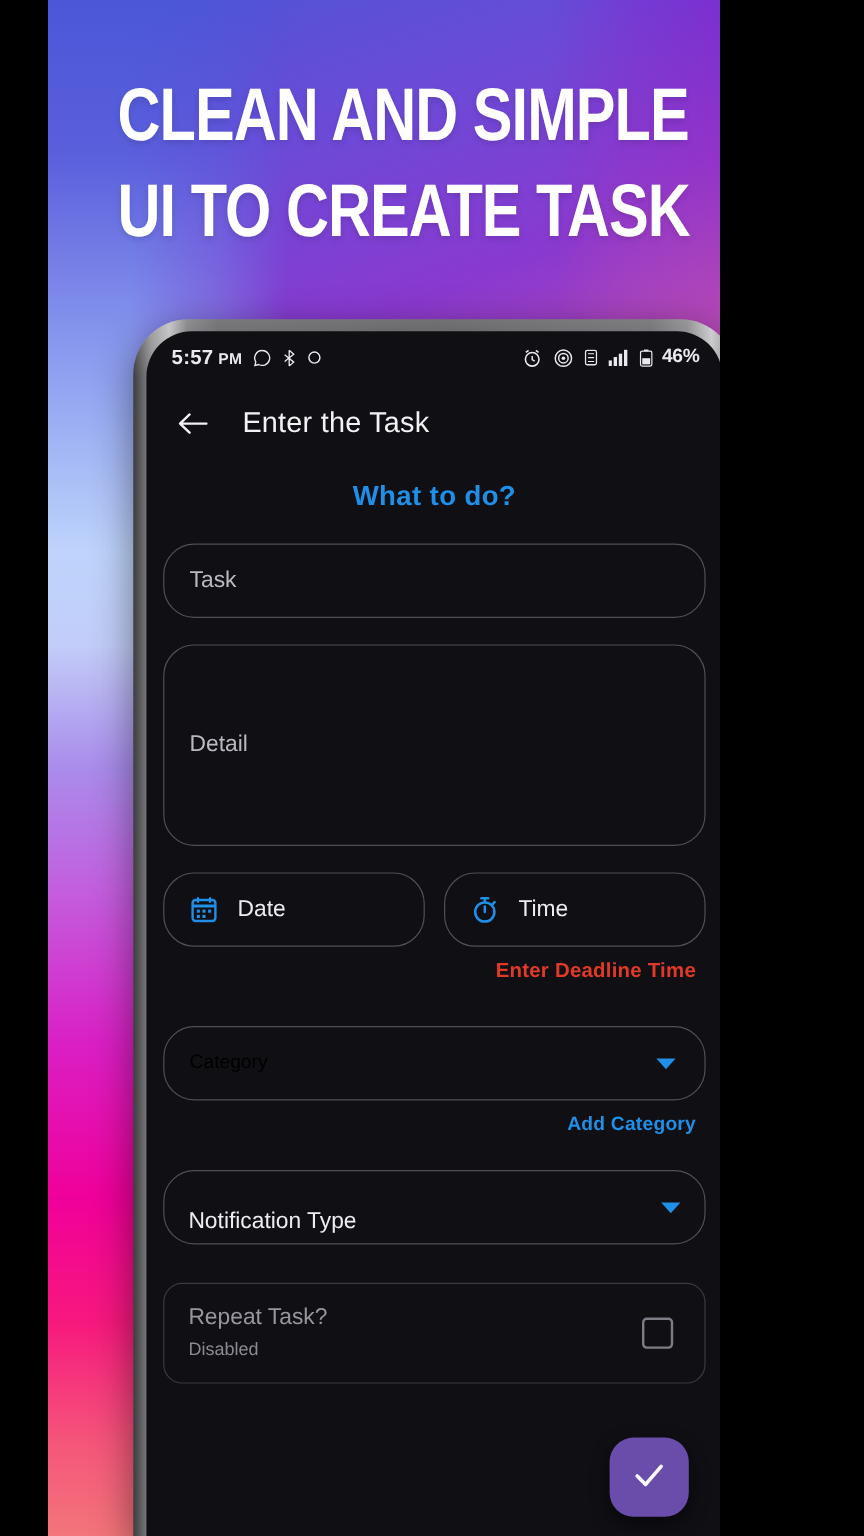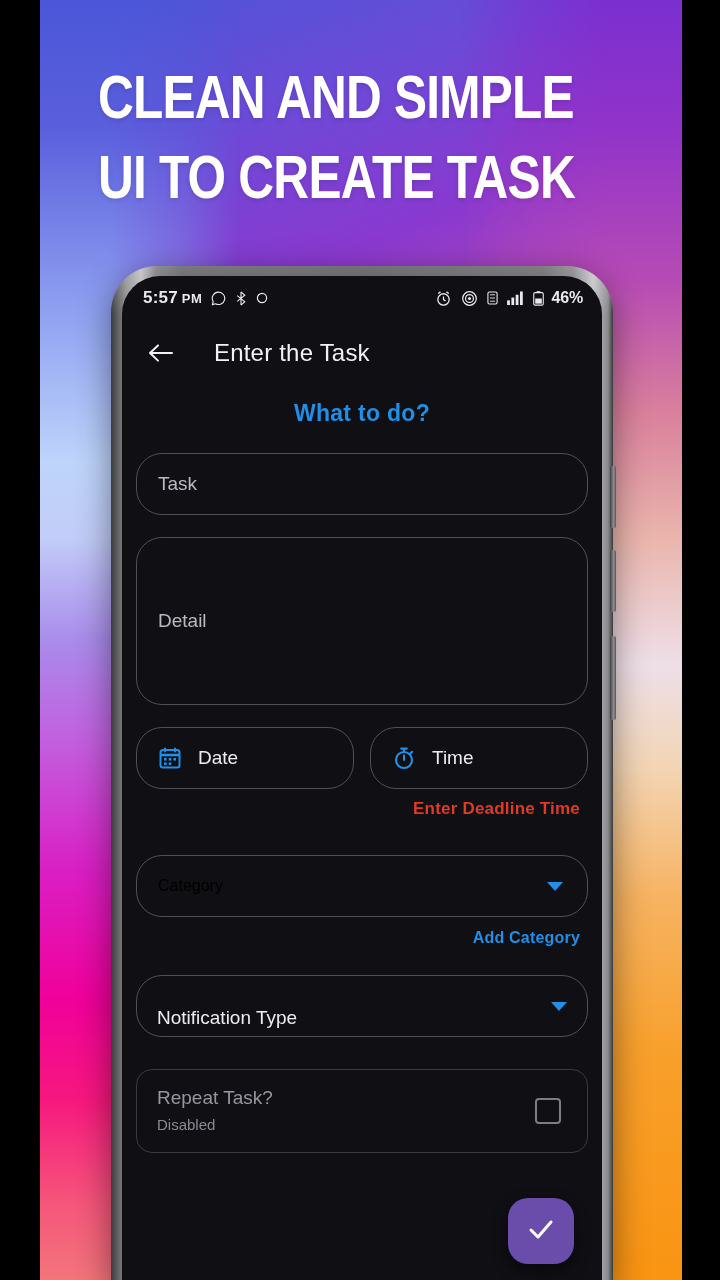--- a/index.html
+++ b/index.html
@@ -1,19 +1,19 @@
 <!DOCTYPE html>
 <html><head>
 <meta charset="utf-8">
 <style>
   * { margin:0; padding:0; box-sizing:border-box; }
   html,body { width:720px; height:1280px; overflow:hidden; background:#000; }
   body { font-family:"Liberation Sans", sans-serif; }
 
-  .stage { position:relative; width:720px; height:1280px; background:#ec4899; overflow:hidden; }
+  .stage { position:relative; width:600px; height:1280px; background:#ec4899; overflow:hidden; }
 
   
   .promo-bg {
     position:absolute; left:40px; top:0; width:642px; height:1280px;
     background:
       linear-gradient(to bottom,
         rgba(0,0,0,0) 0%,
         rgba(0,0,0,0) 30%,
         rgba(255,120,40,0.0) 60%),
       linear-gradient(160deg,
@@ -123,21 +123,21 @@
   .sb-left { display:flex; align-items:center; gap:9px; }
   .sb-time { font-size:17px; font-weight:bold; letter-spacing:0.2px; }
   .sb-ampm { font-size:13px; font-weight:bold; margin-left:-5px; letter-spacing:0.4px; }
   .sb-right { display:flex; align-items:center; gap:9px; }
   .sb-batt { font-size:16px; font-weight:bold; letter-spacing:-0.2px; margin-left:-1px; }
   .sb-ico { display:inline-flex; align-items:center; justify-content:center; }
 
   
   .appbar {
     position:absolute; left:0; top:44px; width:480px; height:66px;
-    display:flex; align-items:center; gap:40px; padding-left:26px;
+    display:flex; align-items:center; gap:28px; padding-left:26px;
   }
   .back-arrow { width:26px; height:26px; display:inline-flex; align-items:center; justify-content:center; }
   .appbar-title { color:#f2f2f5; font-size:24px; letter-spacing:0.2px; }
 
   
   .content { position:absolute; left:0; top:110px; width:480px; }
   .what-todo {
     text-align:center; color:#1f8fe8; font-size:23px; font-weight:bold;
     letter-spacing:0.3px; margin-top:14px;
   }

